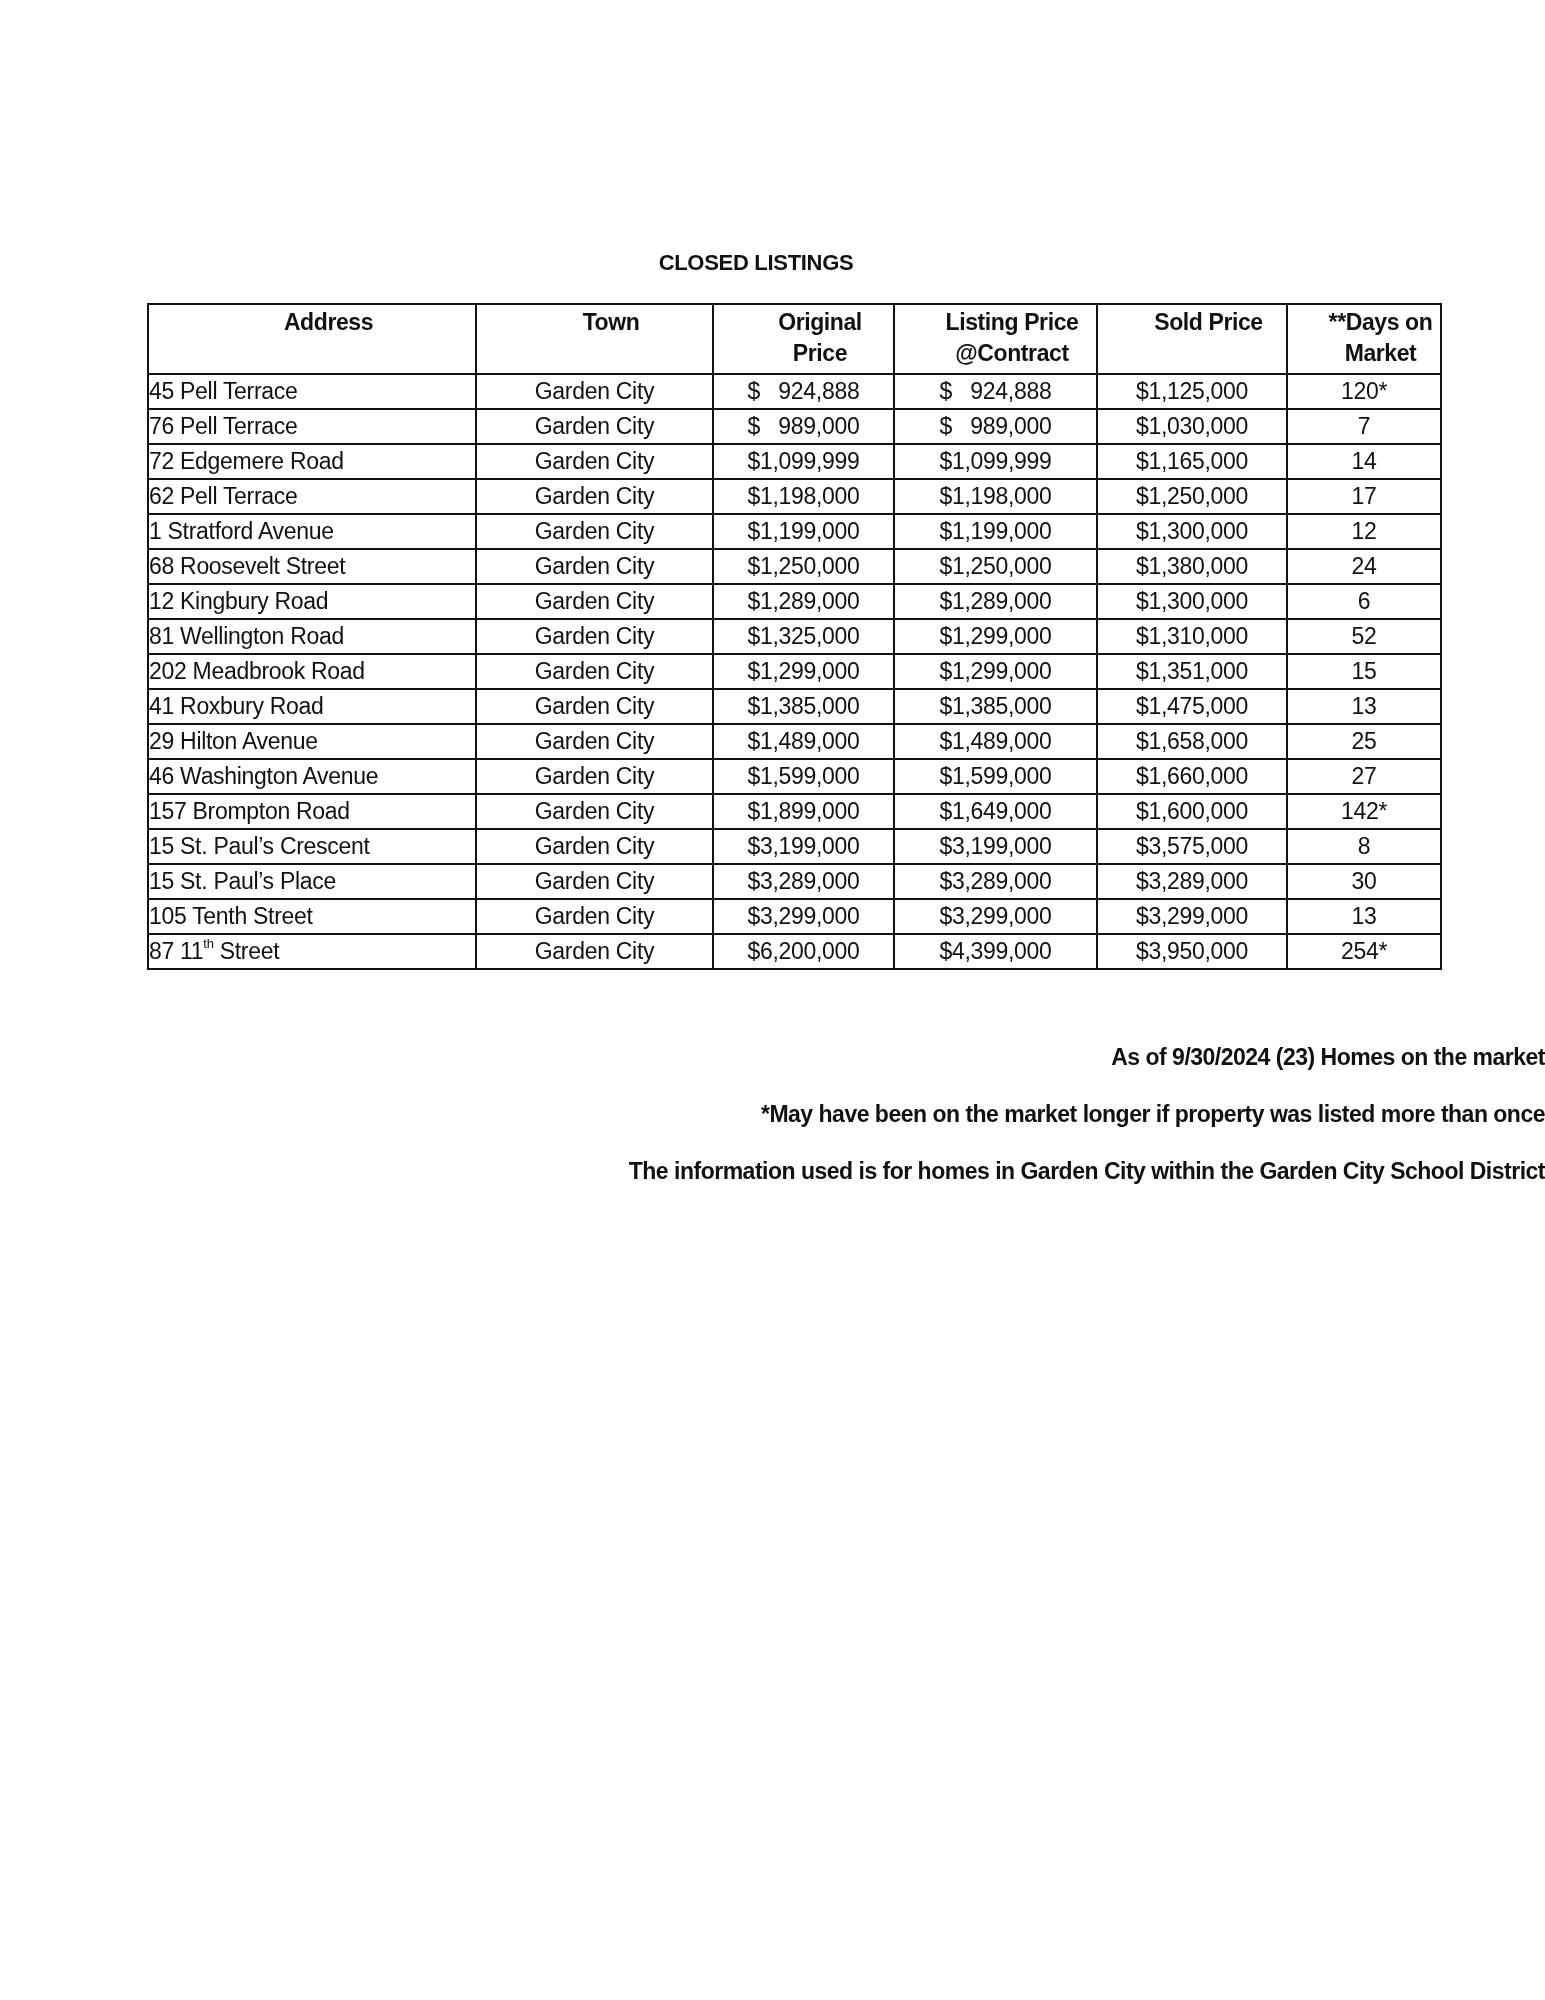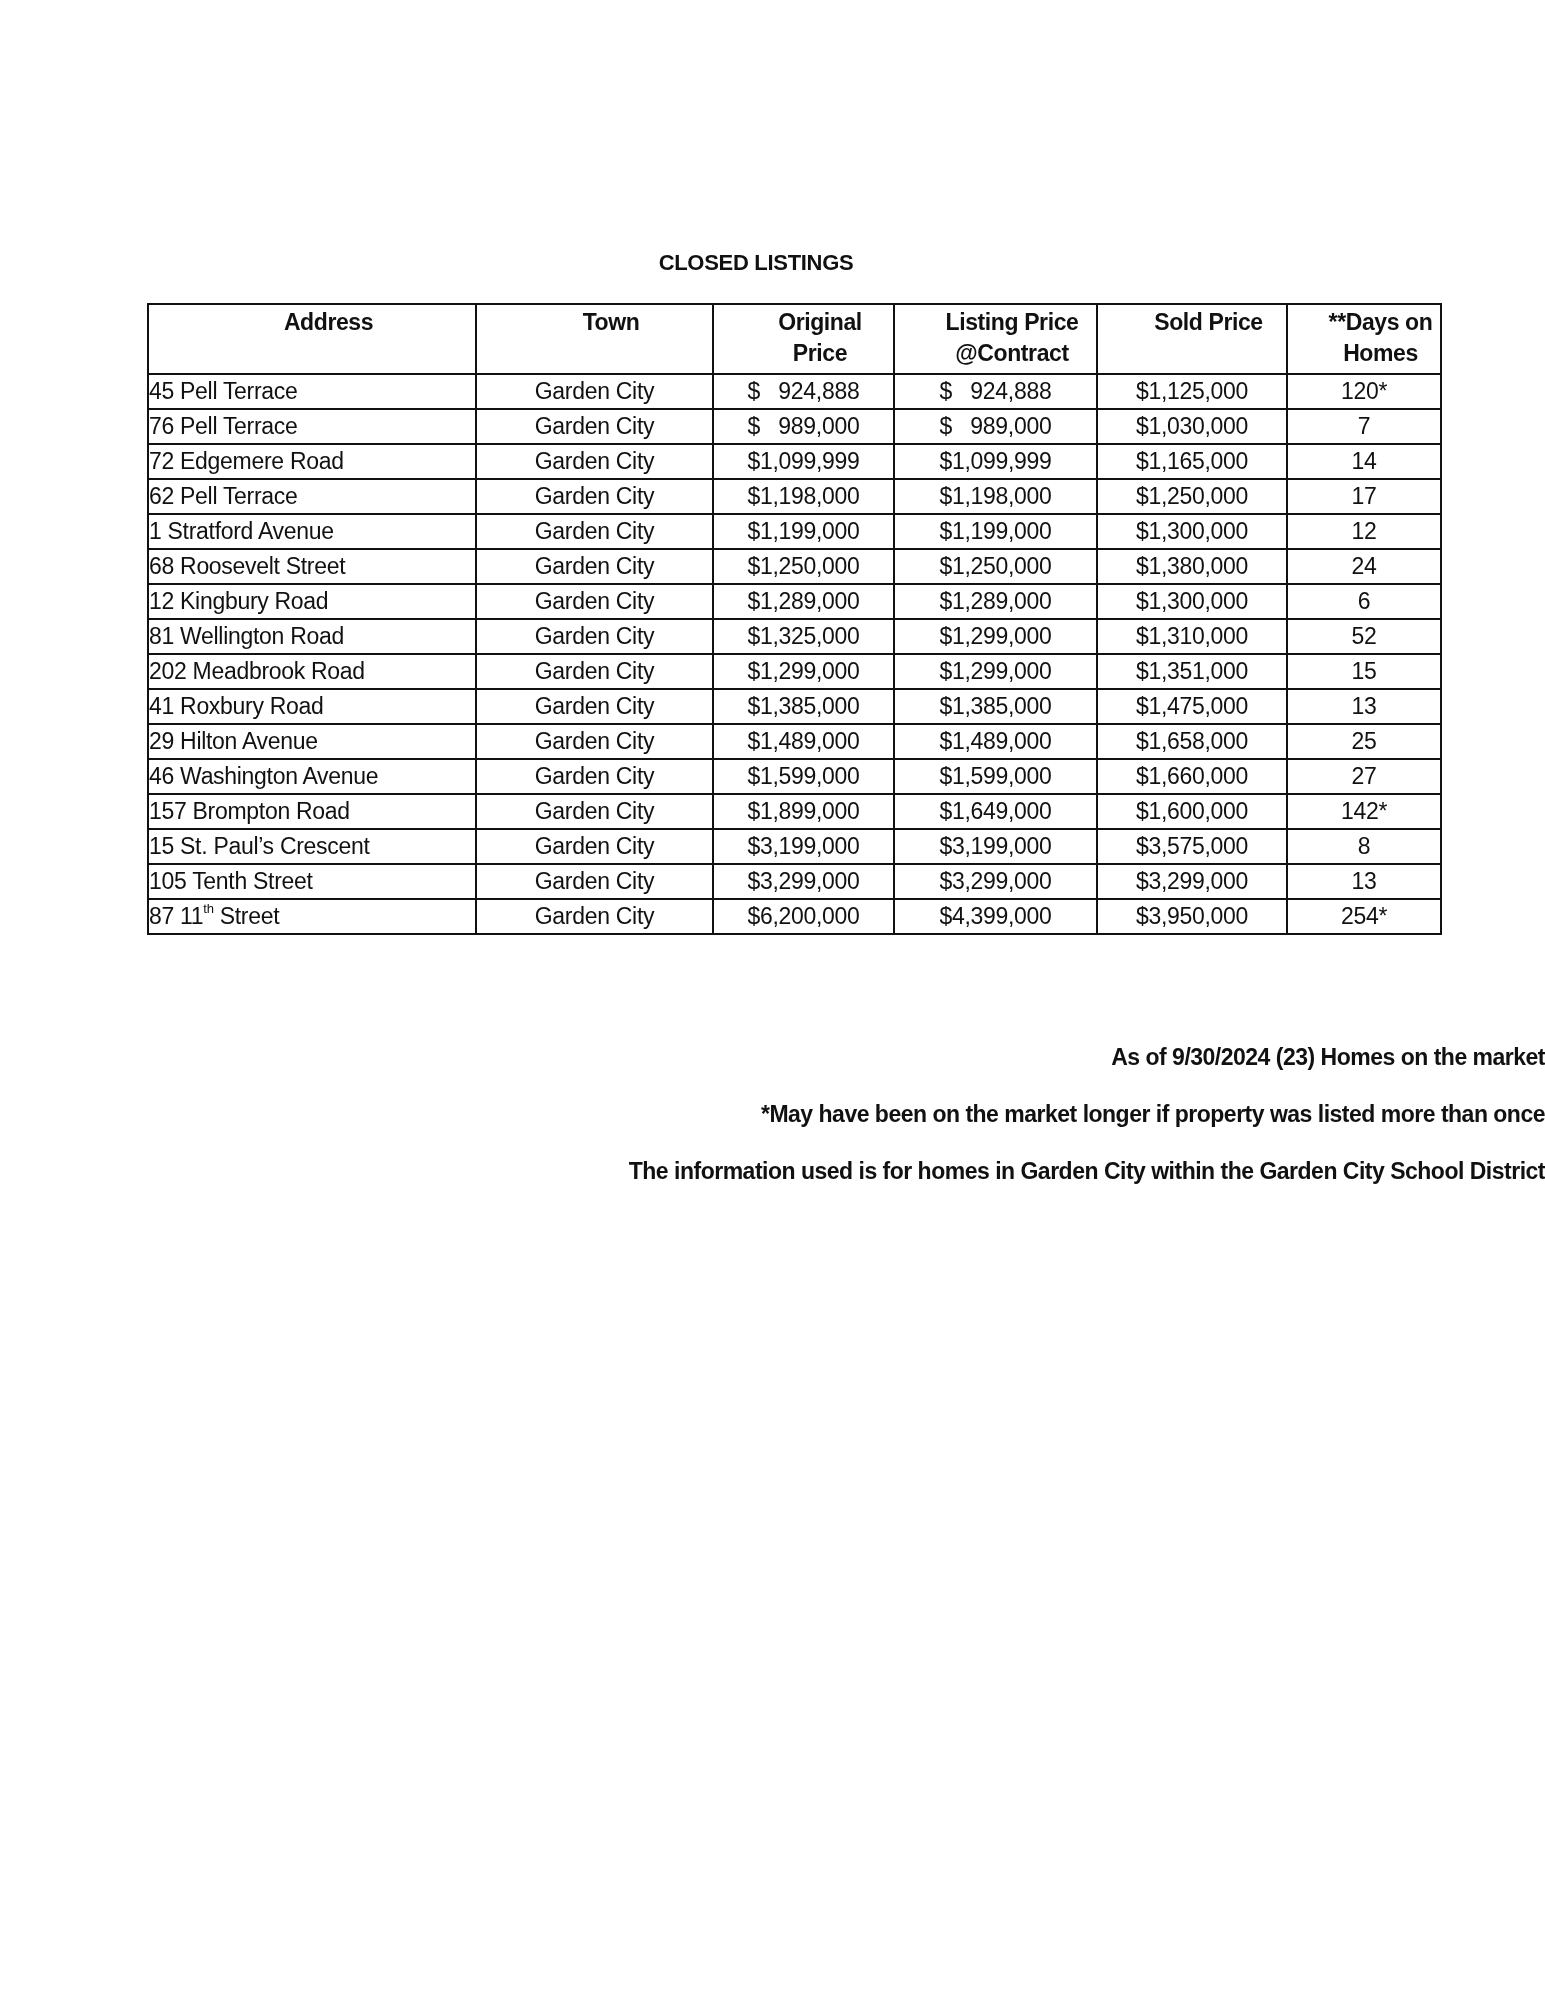--- a/index.html
+++ b/index.html
@@ -56,21 +56,21 @@
     <col style="width:190px">
     <col style="width:154px">
   </colgroup>
   <thead>
     <tr>
       <th><span>Address</span></th>
       <th><span>Town</span></th>
       <th><span>Original</span><br><span>Price</span></th>
       <th><span>Listing Price</span><br><span>@Contract</span></th>
       <th><span>Sold Price</span></th>
-      <th><span>**Days on</span><br><span>Homes</span></th>
+      <th><span>**Days on</span><br><span>Market</span></th>
     </tr>
   </thead>
   <tbody id="rows">
       <tr>
         <td class="addr">45 Pell Terrace</td>
         <td class="town">Garden City</td>
         <td class="money" style="white-space:pre">$   924,888</td>
         <td class="money" style="white-space:pre">$   924,888</td>
         <td class="money">$1,125,000</td>
         <td class="days">120*</td>
@@ -171,20 +171,28 @@
         <td class="money">$1,600,000</td>
         <td class="days">142*</td>
       </tr>
       <tr>
         <td class="addr">15 St. Paul’s Crescent</td>
         <td class="town">Garden City</td>
         <td class="money" style="white-space:pre">$3,199,000</td>
         <td class="money" style="white-space:pre">$3,199,000</td>
         <td class="money">$3,575,000</td>
         <td class="days">8</td>
+      </tr>
+      <tr>
+        <td class="addr">15 St. Paul’s Place</td>
+        <td class="town">Garden City</td>
+        <td class="money" style="white-space:pre">$3,289,000</td>
+        <td class="money" style="white-space:pre">$3,289,000</td>
+        <td class="money">$3,289,000</td>
+        <td class="days">30</td>
       </tr>
       <tr>
         <td class="addr">105 Tenth Street</td>
         <td class="town">Garden City</td>
         <td class="money" style="white-space:pre">$3,299,000</td>
         <td class="money" style="white-space:pre">$3,299,000</td>
         <td class="money">$3,299,000</td>
         <td class="days">13</td>
       </tr>
       <tr>

